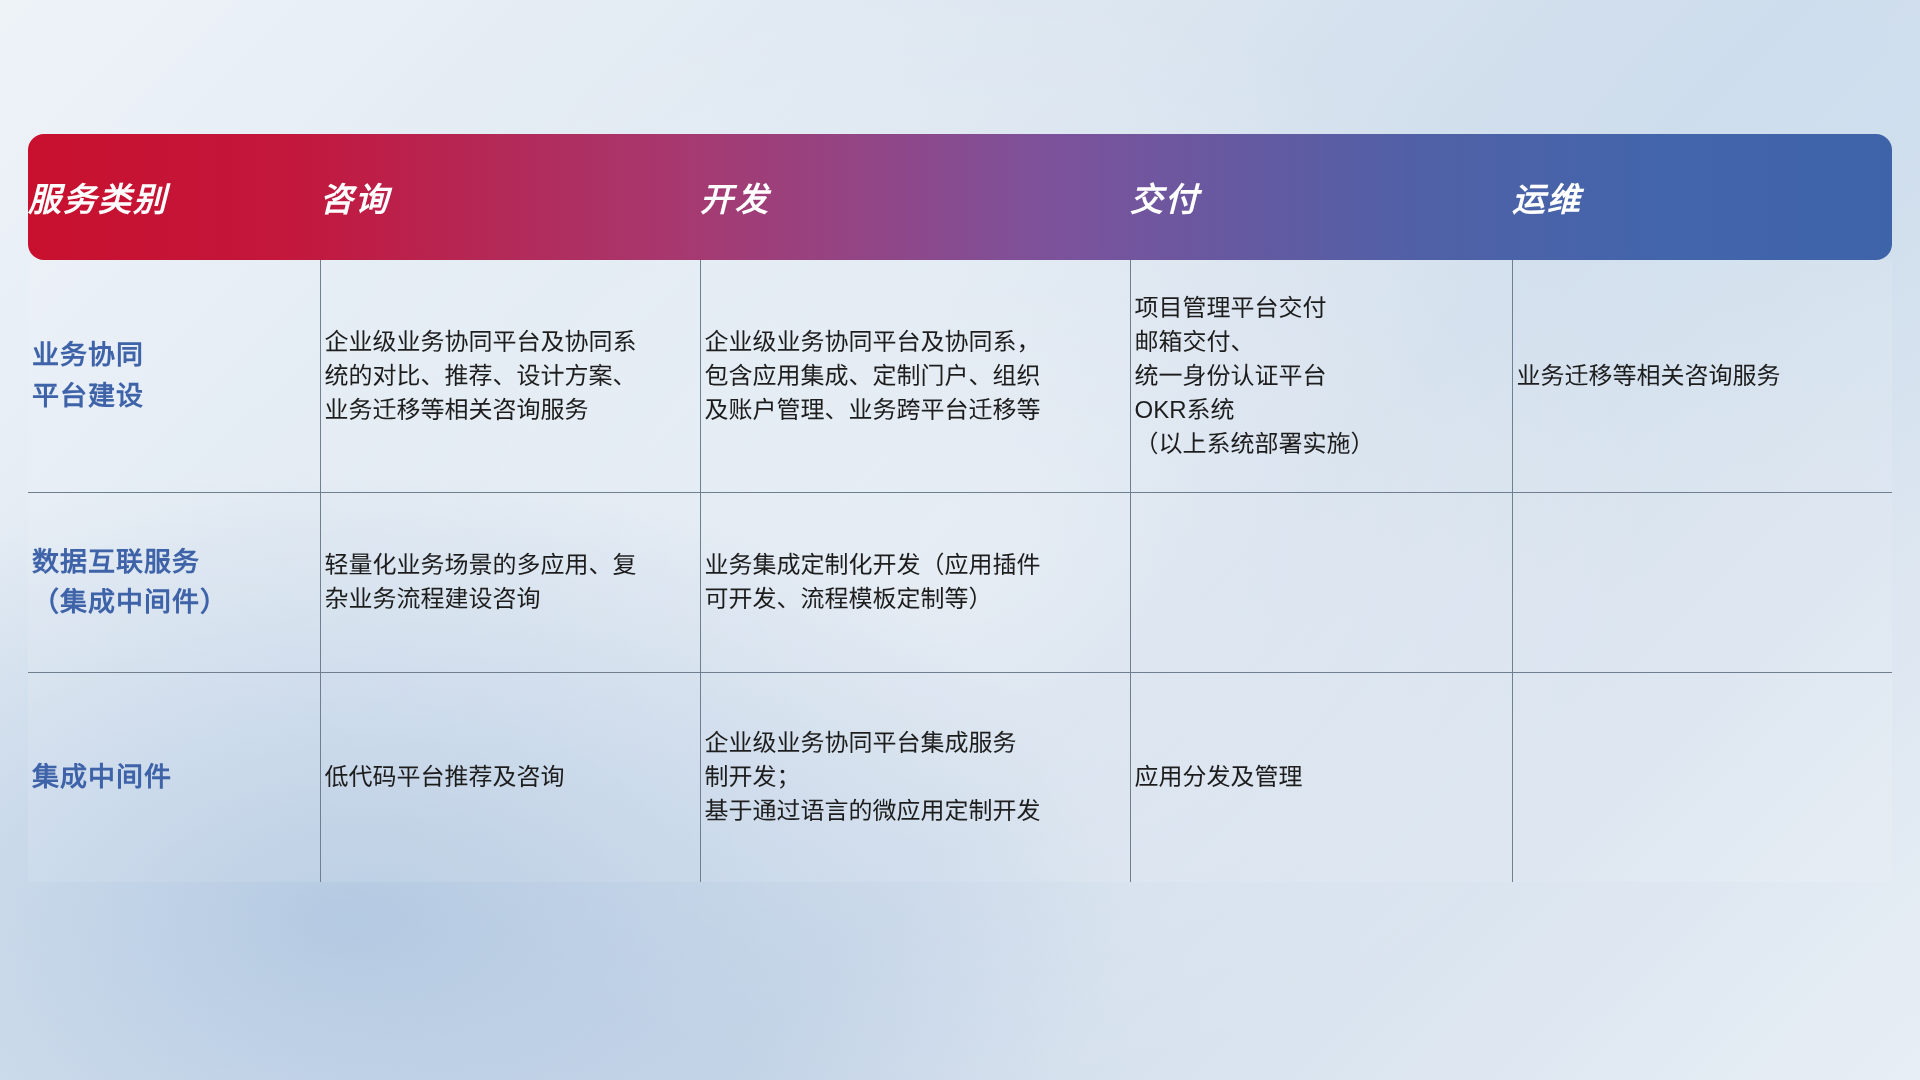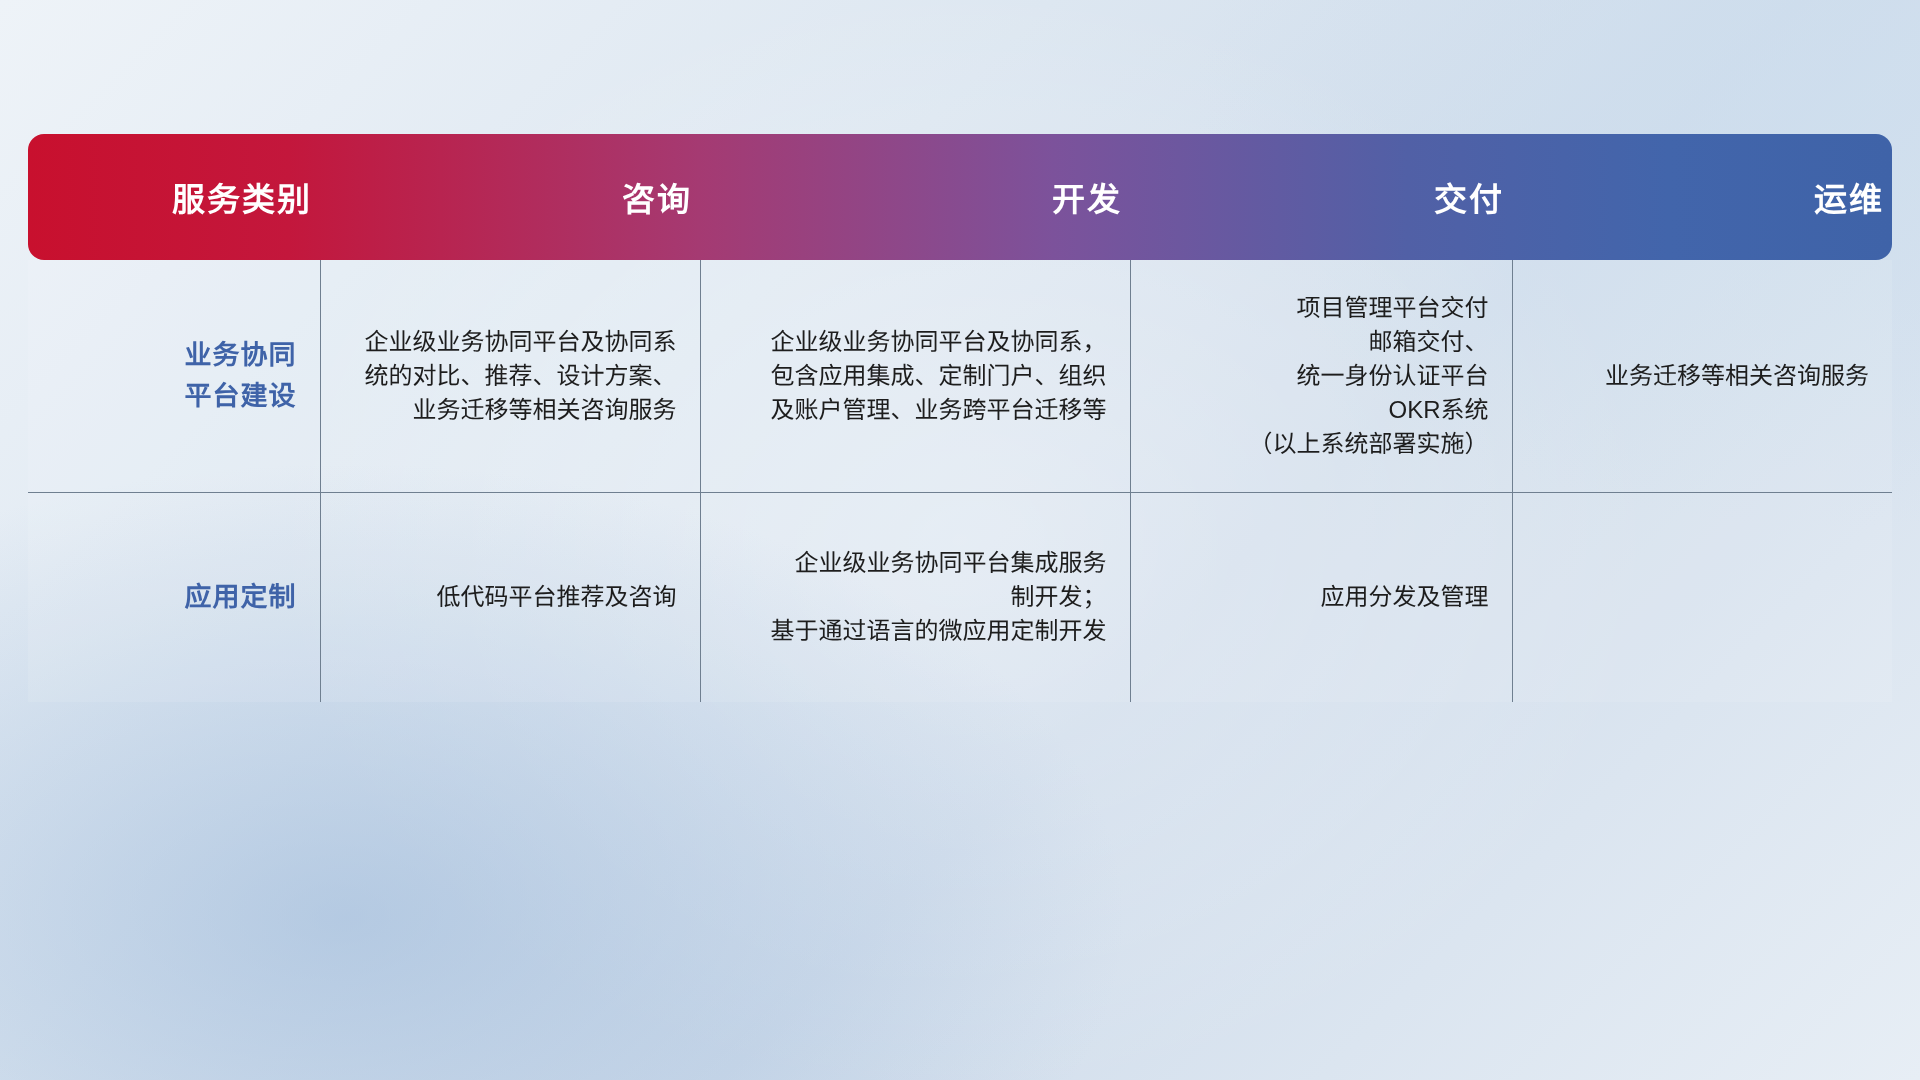--- a/index.html
+++ b/index.html
@@ -40,49 +40,50 @@
 
   
   thead tr {
     height: 126px;
   }
   thead th {
     color: #ffffff;
     font-size: 33px;
     font-weight: bold;
     letter-spacing: 2px;
-    text-align: right;
+    text-align: left;
     vertical-align: middle;
     border: none;
-    padding: 8px;
+    padding: 0;
+    font-style: italic;
   }
   .header-band {
     position: absolute;
     left: 0;
     top: 0;
     width: 100%;
     height: 126px;
     border-radius: 16px;
     background: linear-gradient(90deg, #c8102e 0%, #c3173c 14%, #a53a72 36%, #7c529b 55%, #5160a6 74%, #4265ab 88%, #3f63a8 100%);
     z-index: 0;
   }
   thead {
     position: relative;
     z-index: 2;
   }
 
   tbody td {
     border: 1px solid #6f7f90;
     border-top: 1px solid #6f7f90;
     vertical-align: middle;
-    text-align: right;
+    text-align: left;
     font-size: 24px;
     line-height: 1.42;
     color: #1d1d1d;
-    padding: 14px 23px;
+    padding: 14px 4px;
     background: rgba(255,255,255,0.10);
   }
   tbody tr:first-child td { border-top: none; }
   tbody td:first-child { border-left: none; }
   tbody td:last-child { border-right: none; }
   tbody tr:last-child td { border-bottom: none; }
 
   td.cat {
     color: #3f63a8;
     font-weight: bold;
@@ -137,22 +138,32 @@
         <td class="multiline">企业级业务协同平台及协同系，
 包含应用集成、定制门户、组织
 及账户管理、业务跨平台迁移等</td>
         <td class="multiline">项目管理平台交付
 邮箱交付、
 统一身份认证平台
 OKR系统
 （以上系统部署实施）</td>
         <td class="multiline">业务迁移等相关咨询服务</td>
       </tr>
+      <tr class="row-2">
+        <td class="cat multiline">数据互联服务
+（集成中间件）</td>
+        <td class="multiline">轻量化业务场景的多应用、复
+杂业务流程建设咨询</td>
+        <td class="multiline">业务集成定制化开发（应用插件
+可开发、流程模板定制等）</td>
+        <td class="multiline"></td>
+        <td class="multiline"></td>
+      </tr>
       <tr class="row-3">
-        <td class="cat multiline">应用定制</td>
+        <td class="cat multiline">集成中间件</td>
         <td class="multiline">低代码平台推荐及咨询</td>
         <td class="multiline">企业级业务协同平台集成服务
 制开发；
 基于通过语言的微应用定制开发</td>
         <td class="multiline">应用分发及管理</td>
         <td class="multiline"></td>
       </tr>
     </tbody>
   </table>
 </div>

